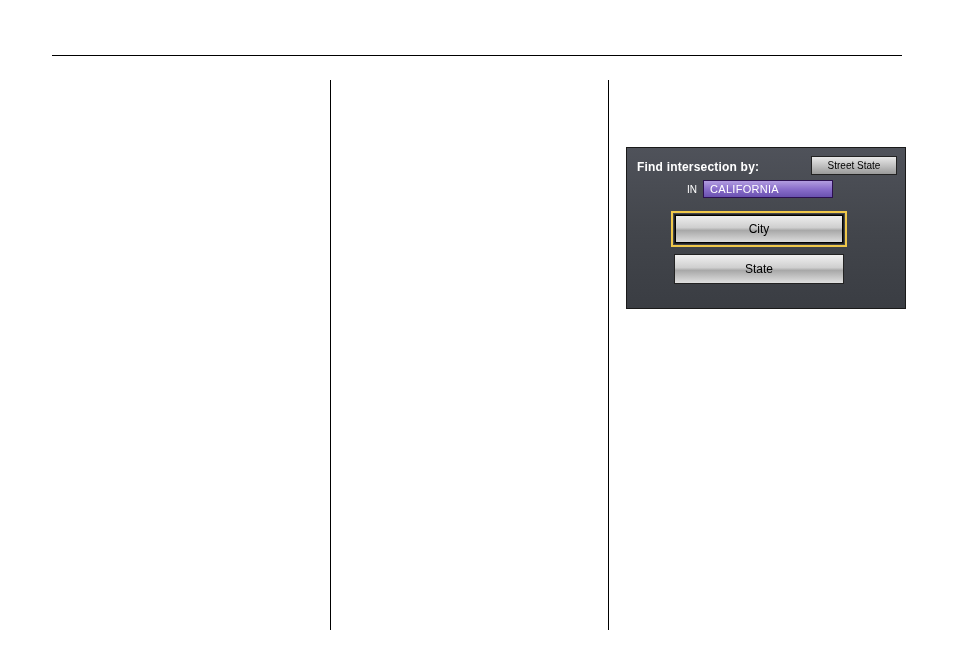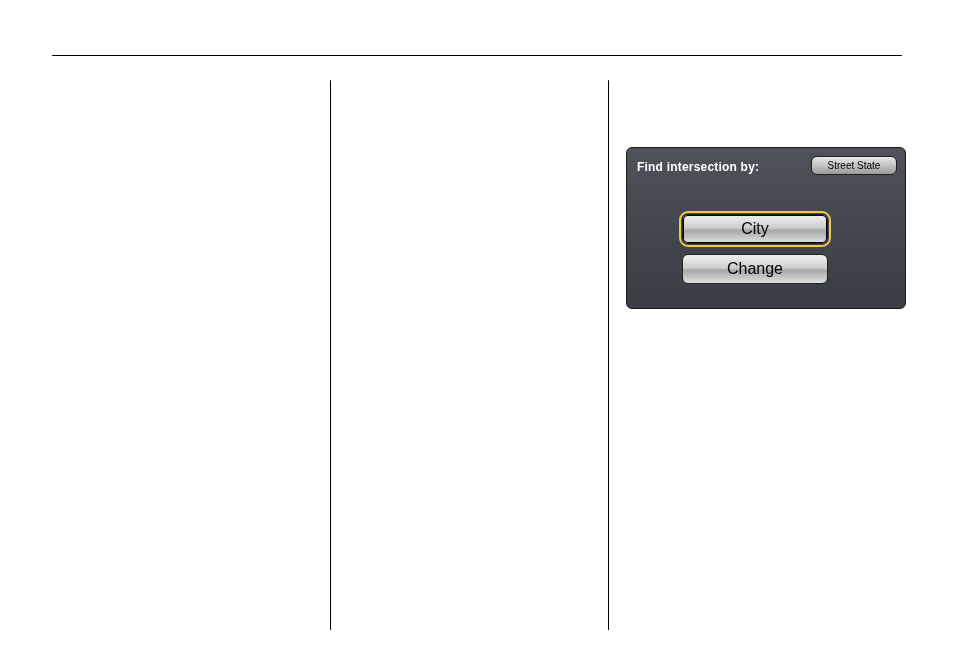--- a/index.html
+++ b/index.html
@@ -1,15 +1,15 @@
 <!DOCTYPE html>
 <html><head>
 <meta charset="utf-8">
 <style>
-* { box-sizing: border-box; margin: 0; padding: 0; border-radius: 6px; }
+* { box-sizing: border-box; margin: 0; padding: 0; }
 body {
   width: 954px;
   height: 652px;
   background: #fff;
   font-family: Arial, sans-serif;
   position: relative;
 }
 .page {
   position: relative;
   width: 954px;
@@ -89,26 +89,26 @@
   border: 1px solid #2c1050;
   color: #fff;
   font-size: 11px;
   padding-left: 6px;
   display: flex;
   align-items: center;
   letter-spacing: 0.3px;
 }
 .big-btn {
   position: absolute;
-  left: 55px;
-  width: 146px;
+  left: 47px;
+  width: 170px;
   height: 30px;
   background: linear-gradient(180deg, #f0f0f0 0%, #cfcfcf 45%, #a8a8a8 55%, #e0e0e0 100%);
   border: 1px solid #222;
-  font-size: 16px;
+  font-size: 12px;
   color: #000;
   display: flex;
   align-items: center;
   justify-content: center;
   cursor: pointer;
 }
 .city-btn {
   top: 66px;
   outline: 2px solid #f0c84a;
   outline-offset: 1px;
@@ -122,16 +122,20 @@
 <body>
 
 <div class="page">
   <div class="hr-top"></div>
   <div class="col-divider-1"></div>
   <div class="col-divider-2"></div>
 
   <div class="nav-screenshot">
     <div class="nav-header">Find intersection by:</div>
     <div class="change-state">Street State</div>
+    <div class="state-row">
+      <div class="in-label">IN</div>
+      <div class="state-field">CALIFORNIA</div>
+    </div>
     <div class="big-btn city-btn">City</div>
-    <div class="big-btn street-btn">Change</div>
+    <div class="big-btn street-btn">State</div>
   </div>
 </div>
 
 </body></html>

